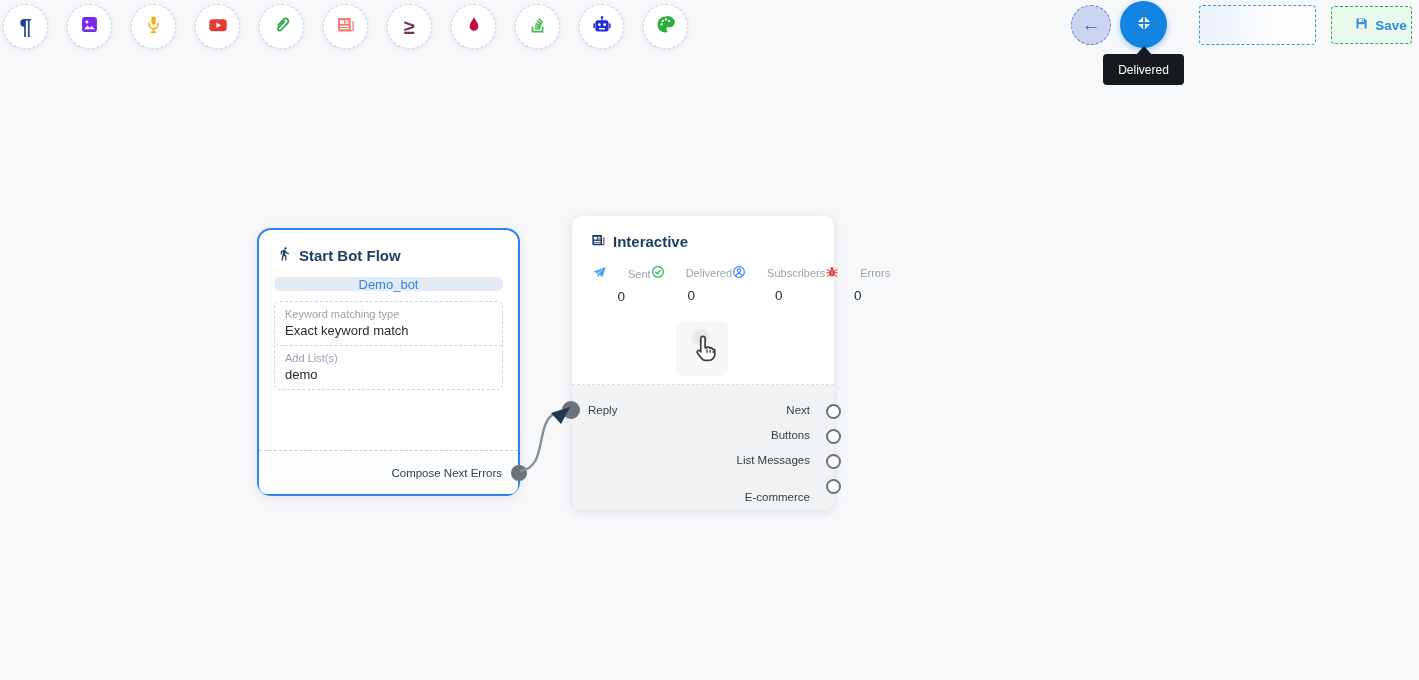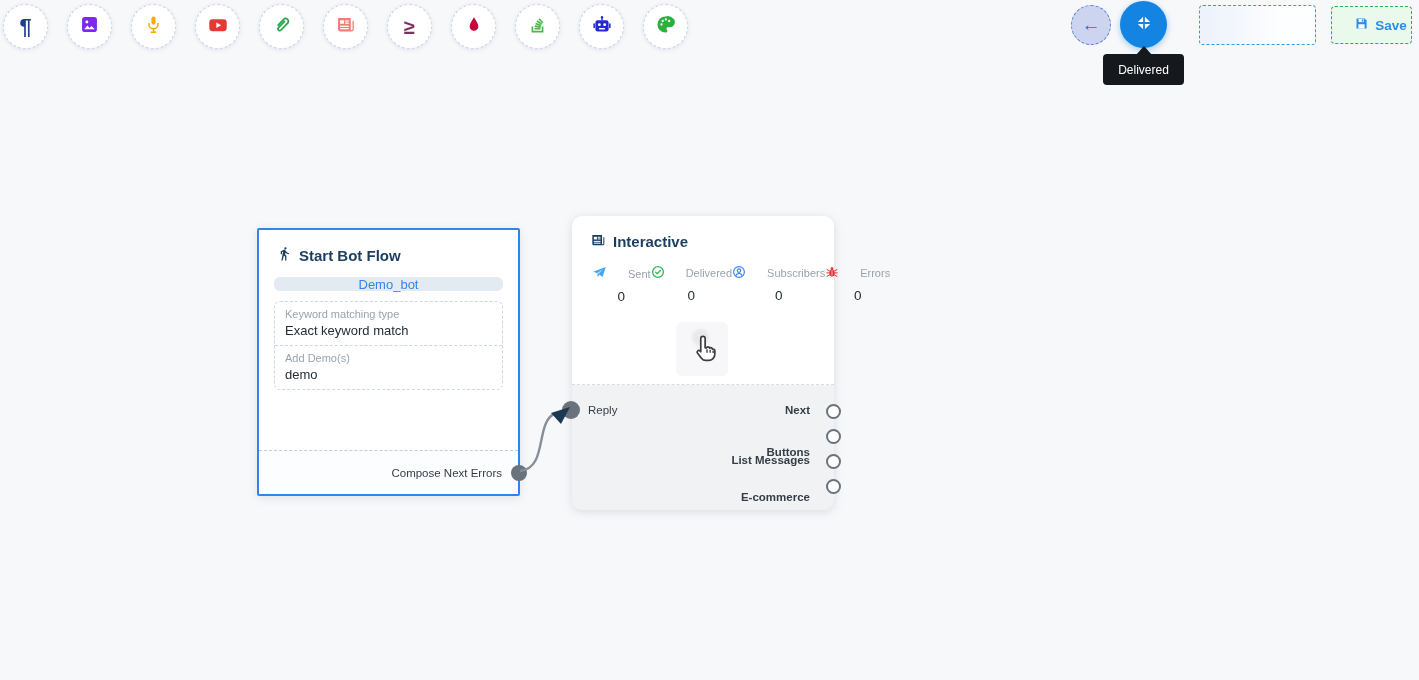--- a/index.html
+++ b/index.html
@@ -28,21 +28,21 @@
     border:1.5px dashed #2f9ce8; border-radius:4px;
     background:linear-gradient(90deg,#edf2fb 5%,#fdfeff 70%); outline:none; padding:0 8px;
     font-size:13px; color:#333; }
   .save-btn { position:absolute; left:1331px; top:6px; width:81px; height:38px;
     background:#e9f9ec; border:1.5px dashed #2fae4e; border-radius:4px;
     display:flex; align-items:center; justify-content:center; gap:6px;
     color:#2d8ce8; font-size:13.5px; font-weight:bold; cursor:pointer;padding-left:18px; }
 
   
   .node-start { position:absolute; left:257px; top:228px; width:263px; height:268px;
-    background:#ffffff; border:2px solid #2e86eb; border-radius:2px; z-index:10;
+    background:#ffffff; border:2px solid #2e86eb; border-radius:14px; z-index:10;
     box-shadow:0 2px 10px rgba(140,150,165,.22); }
   .node-header { display:flex; align-items:center; gap:7px; padding:15px 18px 0 18px;
     font-size:15px; font-weight:bold; color:#1b3e5f; }
   .bot-name-pill { margin:12px 15px 0 15px; height:14px; background:#e3eaf2; border-radius:6px;
     display:flex; align-items:center; justify-content:center; color:#2e86eb; font-size:13px; cursor:pointer; }
   .fields-box { margin:10px 15px 0 15px; border:1px dashed #ccd8e6; border-radius:6px; }
   .field { padding:6px 10px 7px 10px; border-bottom:1px dashed #ccd8e6; }
   .field:last-child { border-bottom:none; }
   .field-label { font-size:11px; color:#99a3af; }
   .field-value { font-size:13px; color:#242d37; margin-top:3px; }
@@ -58,21 +58,21 @@
 
   
   .node-int { position:absolute; left:572px; top:216px; width:262px; height:294px;
     background:#f1f2f4; border-radius:10px; z-index:10; box-shadow:0 2px 10px rgba(140,150,165,.28); }
   .int-top { position:absolute; left:0; right:0; top:0; height:169px; background:#ffffff;
     border-radius:10px 10px 0 0; border-bottom:1px dashed #d8dce2; }
   .stats { display:flex; justify-content:space-between; padding:14px 16px 0 20px; }
   .stat { text-align:center; }
   .stat-top { display:flex; align-items:center; gap:21px; font-size:11px; color:#9aa2ac; }
   .stat-val { margin-top:7px; font-size:13.5px; color:#1f2730; }
-  .out-row { position:absolute; right:24px; font-size:11.5px; color:#333d47; white-space:nowrap;font-weight:bold; }
+  .out-row { position:absolute; right:24px; font-size:11.5px; color:#333d47; white-space:nowrap; }
   .reply-label { position:absolute; left:16px; top:188px; font-size:11.5px; color:#333d47; }
 
   
   .edge-layer { position:absolute; left:0; top:0; z-index:20; pointer-events:none; }
 
   
   .cursor-backdrop { position:absolute; left:676px; top:322px; width:52px; height:54px;
     background:rgba(246,246,250,.92); border-radius:6px; z-index:49; }
   .cursor-halo { position:absolute; left:692px; top:329px; width:17px; height:17px; border-radius:50%;
     background:#e8e8ed; filter:blur(1px); z-index:50; }
@@ -198,21 +198,21 @@
         </svg></span>
     <span>Start Bot Flow</span>
   </div>
   <div class="bot-name-pill">Demo_bot</div>
   <div class="fields-box">
     <div class="field">
       <div class="field-label">Keyword matching type</div>
       <div class="field-value">Exact keyword match</div>
     </div>
     <div class="field">
-      <div class="field-label">Add Demo(s)</div>
+      <div class="field-label">Add List(s)</div>
       <div class="field-value">demo</div>
     </div>
   </div>
   <div class="node-footer">
     <span>Compose Next Errors</span>
   </div>
   <div class="port port-solid port-out-main"></div>
 </div>
 
 <div class="node-int">
@@ -280,21 +280,21 @@
         <div class="stat-val">0</div>
       </div>
     </div>
   </div>
 
   <div class="reply-label">Reply</div>
   <div class="port port-solid port-in-reply"></div>
 
   <div class="out-row" style="top:188px;">Next</div>
   <div class="port port-open" style="top:187.5px;"></div>
-  <div class="out-row" style="top:230px;">Buttons</div>
+  <div class="out-row" style="top:213px;">Buttons</div>
   <div class="port port-open" style="top:212.5px;"></div>
   <div class="out-row" style="top:238px;">List Messages</div>
   <div class="port port-open" style="top:237.5px;"></div>
   <div class="out-row" style="top:275px;">E-commerce</div>
   <div class="port port-open" style="top:262.5px;"></div>
 </div>
 
 <div class="cursor-backdrop"></div>
 <div class="cursor-halo"></div>
 <div class="cursor-hand">

